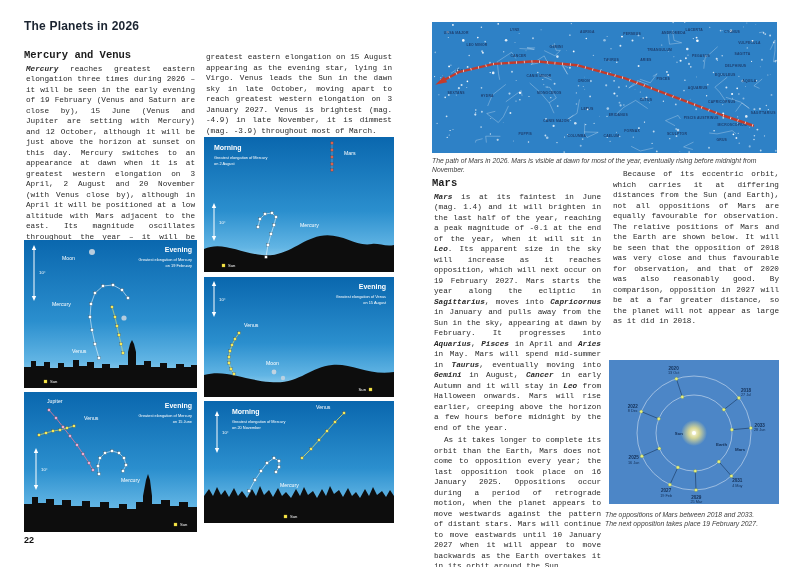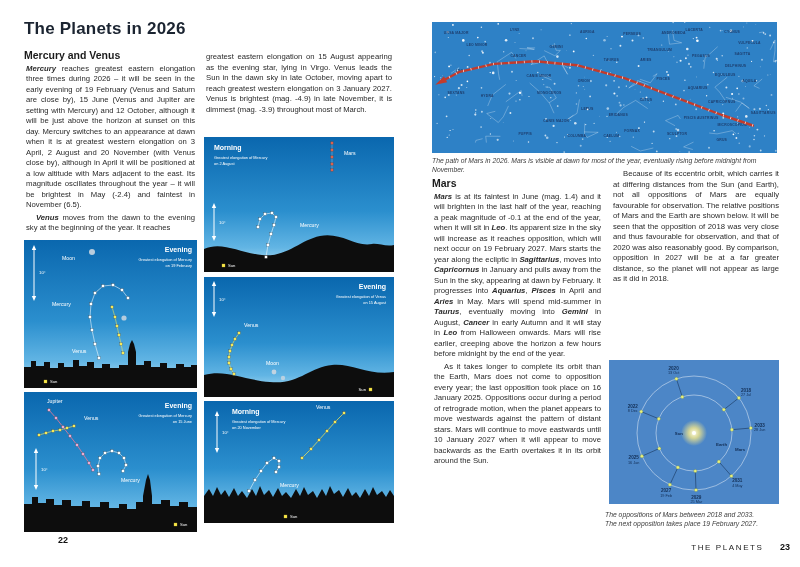--- a/index.html
+++ b/index.html
@@ -1,26 +1,26 @@
 <!DOCTYPE html>
 <html><head>
 <meta charset="utf-8">
 <style>
   html,body{margin:0;padding:0;background:#fff;}
   .canvas{position:relative;width:800px;height:567px;background:#ffffff;overflow:hidden;
           font-family:"Liberation Sans",sans-serif;}
   .abs{position:absolute;}
-  .booktitle{font-size:17px;font-weight:bold;color:#1b2431;letter-spacing:.2px;}
+  .booktitle{font-size:12px;font-weight:bold;color:#1b2431;letter-spacing:.2px;}
   .h2{font-size:10.5px;font-weight:bold;color:#1b1b1b;margin:0 0 3px 0;}
-  .body{font-size:7.7px;line-height:10.5px;color:#2a2a2a;text-align:justify;}
+  .body{font-size:7.7px;line-height:10.5px;color:#2a2a2a;text-align:justify;font-family:Liberation Mono, monospace;}
   .body p{margin:2px;}
   .body p.ind{text-indent:10px;}
   .bi{font-weight:bold;font-style:italic;}
   .caption{font-size:6.8px;line-height:9px;font-style:italic;color:#3c3c3c;}
-  .pagenum{font-size:9px;font-weight:bold;color:#111;margin-left:34px;}
+  .pagenum{font-size:9px;font-weight:bold;color:#111;}
   .runfoot{font-size:8px;letter-spacing:1.6px;color:#222;}
   svg text{font-family:"Liberation Sans",sans-serif;}
   .ptitle{font-size:7px;font-weight:bold;fill:#ffffff;}
   .psub{font-size:3.9px;fill:#ffffff;}
   .plabel{font-size:5.2px;fill:#ffffff;}
   .pscale{font-size:4.3px;fill:#ffffff;}
   .psun{font-size:4.2px;fill:#ffffff;}
   .constname{font-size:3.4px;fill:#1d3e6e;font-weight:bold;letter-spacing:.2px;text-anchor:middle;}
   .oppyear{font-size:4.6px;font-weight:bold;fill:#132f56;}
   .oppdate{font-size:3.8px;fill:#132f56;}
@@ -661,18 +661,14 @@
     <circle cx="85" cy="73" r="2" fill="#ffffff"></circle>
     <text class="difflabel" x="74" y="74.5" text-anchor="end">Sun</text>
     <text class="difflabel" x="107" y="86">Earth</text>
     <text class="difflabel" x="126" y="91">Mars</text>
   </svg>
   <div class="abs caption" style="left:605px;top:510px;width:190px">
     <div>The oppositions of Mars between 2018 and 2033.</div>
     <div>The next opposition takes place 19 February 2027.</div>
   </div>
 
-  <div class="abs" style="left:600px;top:536px;width:190px;text-align:right">
-    <span class="runfoot">THE PLANETS</span>
-    <span class="pagenum" style="margin-left:12px">23</span>
-  </div>
 
 </div>
 
 </body></html>

